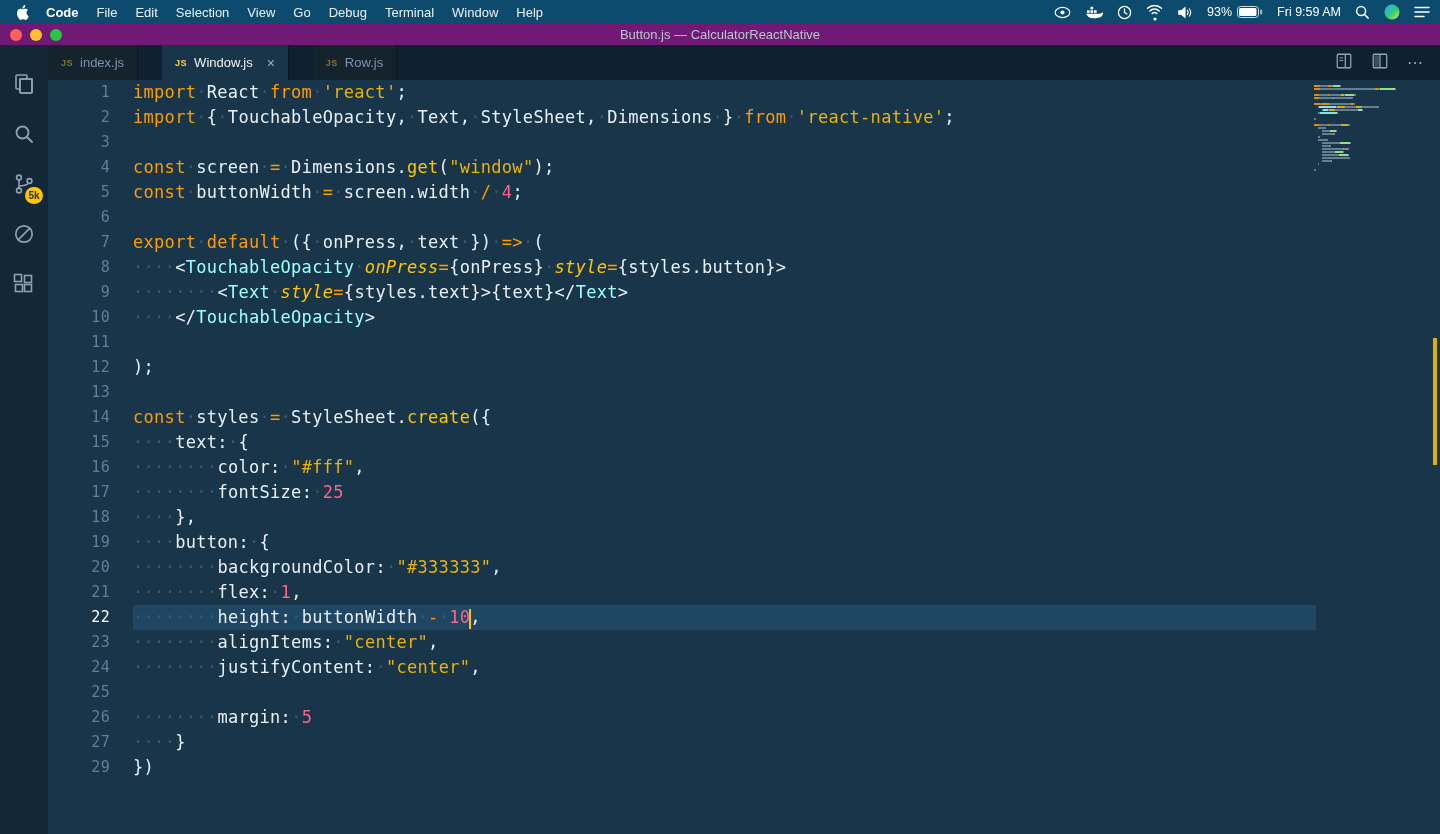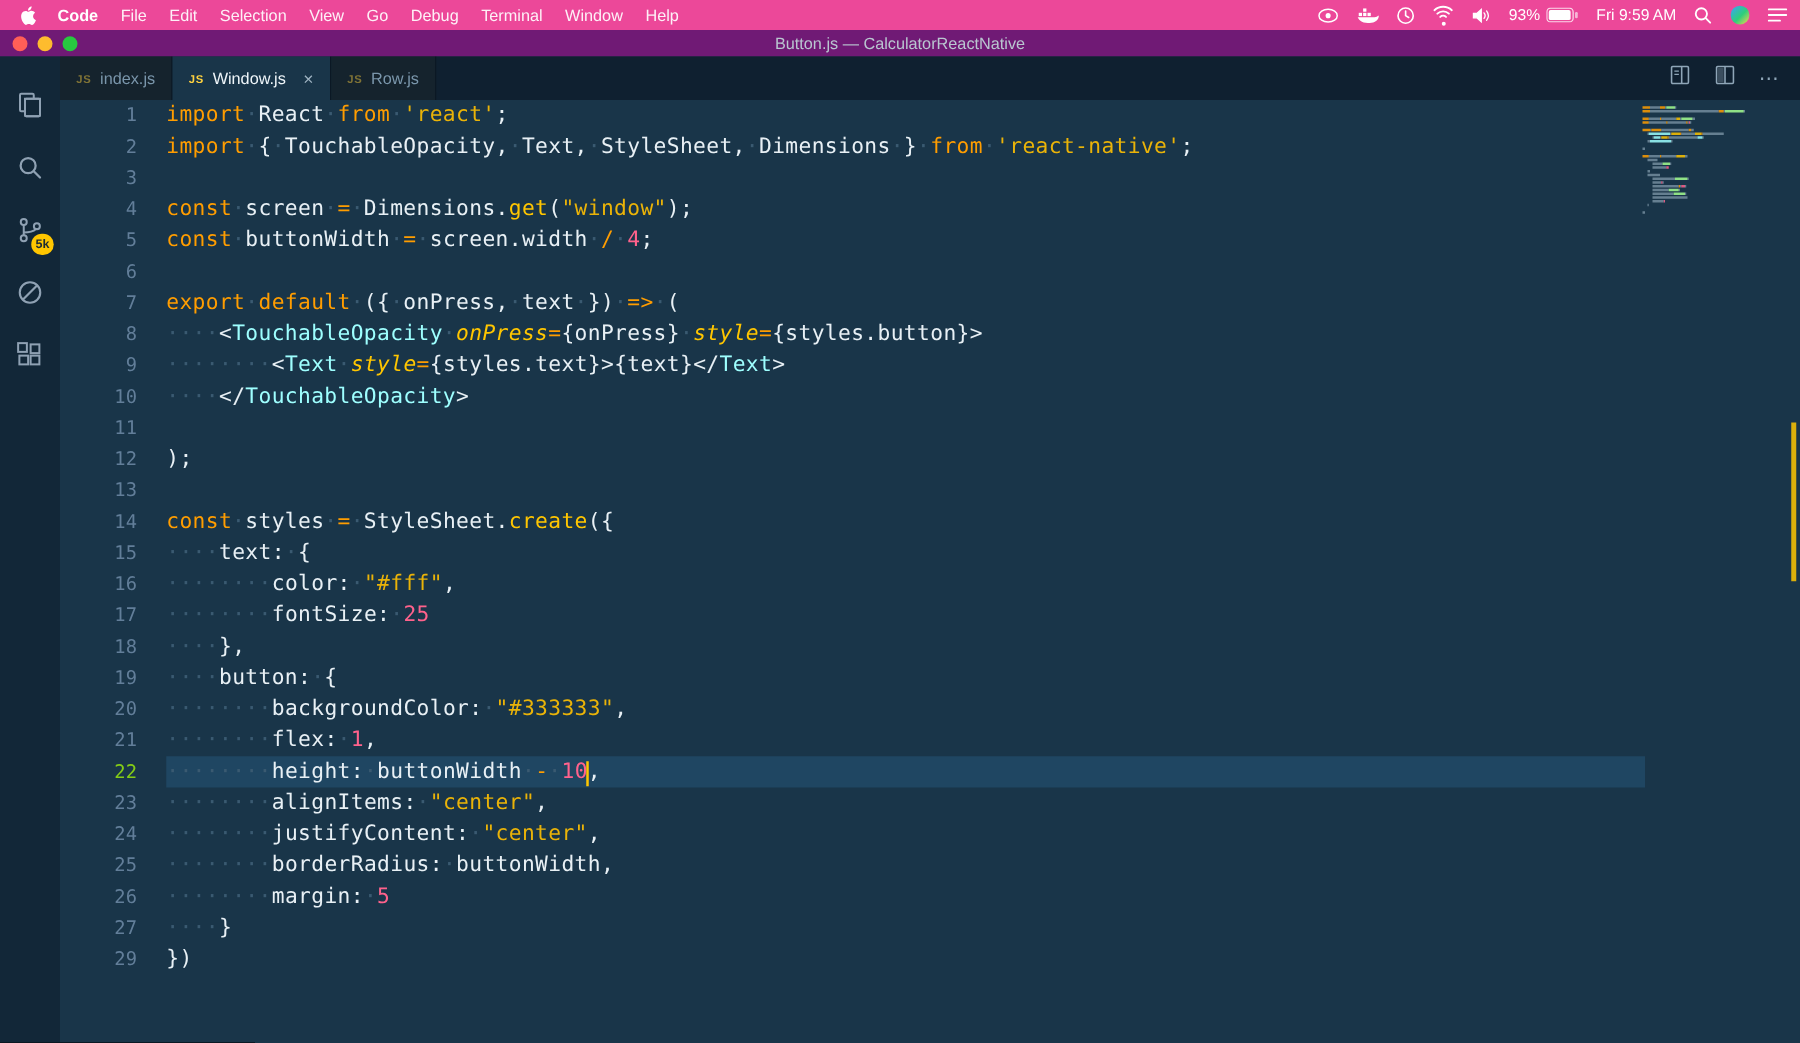--- a/index.html
+++ b/index.html
@@ -4,21 +4,21 @@
 <style>
   * { margin:0; padding:0; box-sizing:border-box; }
   html,body { background:#000; }
   .screen {
     position:relative; width:1440px; height:834px; overflow:hidden;
     background:#193549; font-family:"Liberation Sans", sans-serif;
   }
 
   
   .menubar {
-    height:24px; background:#ec4899; display:flex; align-items:center;
+    height:24px; background:#0c4a6e; display:flex; align-items:center;
     color:#fff; font-size:13px; padding:0 10px;
   }
   .apple { display:flex; align-items:center; padding:0 8px 0 6px; }
   .menu-items { display:flex; align-items:center; }
   .menu-item { padding:0 9px; color:rgba(255,255,255,.92); cursor:default; }
   .menu-bold { font-weight:700; color:#fff; }
   .menu-status { margin-left:auto; display:flex; align-items:center; gap:14px; font-size:12.5px; }
   .menu-status svg { display:block; }
   .mb-batt { display:flex; align-items:center; gap:5px; }
   .mb-text { color:#fff; }
@@ -40,21 +40,21 @@
   .ab-item { position:relative; height:50px; width:48px; display:flex; align-items:center; justify-content:center; color:#8fa1b3; }
   .badge {
     position:absolute; right:5px; bottom:5px; min-width:18px; height:17px; border-radius:9px;
     background:#ffc600; color:#1b2b34; font-size:10px; font-weight:700;
     display:flex; align-items:center; justify-content:center; padding:0 3px;
   }
 
   
   .editor-col { flex:1; display:flex; flex-direction:column; min-width:0; background:#193549; }
   .tabbar { height:35px; flex:none; background:#0f2030; display:flex; align-items:stretch; }
-  .tabs { display:flex; }
+  .tabs { display:flex;gap:24px; }
   .tab {
     display:flex; align-items:center; gap:7px; padding:0 13px;
     background:#15232d; border-right:1px solid #0b1824;
     color:#7a96ab; font-size:13px; cursor:default;
   }
   .tab.active { background:#193549; color:#eef5f9; }
   .jsicon { color:#ffd23f; font-weight:700; font-size:9px; letter-spacing:.5px; opacity:.45; }
   .tab.active .jsicon { opacity:1; }
   .tabclose { margin-left:7px; color:#9fb3c2; font-size:14px; line-height:1; }
   .editor-actions { margin-left:auto; display:flex; align-items:center; gap:18px; padding-right:16px; color:#8fa6b8; }
@@ -65,21 +65,21 @@
     position:relative; flex:1; overflow:hidden;
     font-family:"DejaVu Sans Mono", monospace; font-size:17px; line-height:25px; letter-spacing:.3px;
   }
   .line { display:flex; height:25px; white-space:pre; }
   .ln {
     flex:none; width:85px; padding-right:23px; text-align:right;
     color:#627e99; font-size:15px;
   }
   .code-wrap { flex:none; width:1183px; color:#e8f0f5; }
   .line.active .code-wrap { background:#1f4662; }
-  .line.active .ln { color:#84cc16;padding-left:23px; }
+  .line.active .ln { color:#ffffff;padding-left:23px; }
 
   .kw  { color:#ff9d00;text-align:center; }
   .op  { color:#ff9d00; }
   .str { color:#eab308; }
   .num { color:#ff628c; }
   .fn  { color:#ffc600; }
   .tag { color:#9effff; }
   .attr{ color:#ffc600; font-style:italic;text-align:right; }
   .pl, .ws { color:#e8f0f5; }
   .sp  { color:#3a5a71; }
@@ -308,21 +308,21 @@
               <div class="line"><span class="ln">15</span><span class="code-wrap"><span class="tk ws"><span class="sp">·</span><span class="sp">·</span><span class="sp">·</span><span class="sp">·</span></span><span class="tk pl">text:<span class="sp">·</span>{</span></span></div>
               <div class="line"><span class="ln">16</span><span class="code-wrap"><span class="tk ws"><span class="sp">·</span><span class="sp">·</span><span class="sp">·</span><span class="sp">·</span><span class="sp">·</span><span class="sp">·</span><span class="sp">·</span><span class="sp">·</span></span><span class="tk pl">color:<span class="sp">·</span></span><span class="tk str">"#fff"</span><span class="tk pl">,</span></span></div>
               <div class="line"><span class="ln">17</span><span class="code-wrap"><span class="tk ws"><span class="sp">·</span><span class="sp">·</span><span class="sp">·</span><span class="sp">·</span><span class="sp">·</span><span class="sp">·</span><span class="sp">·</span><span class="sp">·</span></span><span class="tk pl">fontSize:<span class="sp">·</span></span><span class="tk num">25</span></span></div>
               <div class="line"><span class="ln">18</span><span class="code-wrap"><span class="tk ws"><span class="sp">·</span><span class="sp">·</span><span class="sp">·</span><span class="sp">·</span></span><span class="tk pl">},</span></span></div>
               <div class="line"><span class="ln">19</span><span class="code-wrap"><span class="tk ws"><span class="sp">·</span><span class="sp">·</span><span class="sp">·</span><span class="sp">·</span></span><span class="tk pl">button:<span class="sp">·</span>{</span></span></div>
               <div class="line"><span class="ln">20</span><span class="code-wrap"><span class="tk ws"><span class="sp">·</span><span class="sp">·</span><span class="sp">·</span><span class="sp">·</span><span class="sp">·</span><span class="sp">·</span><span class="sp">·</span><span class="sp">·</span></span><span class="tk pl">backgroundColor:<span class="sp">·</span></span><span class="tk str">"#333333"</span><span class="tk pl">,</span></span></div>
               <div class="line"><span class="ln">21</span><span class="code-wrap"><span class="tk ws"><span class="sp">·</span><span class="sp">·</span><span class="sp">·</span><span class="sp">·</span><span class="sp">·</span><span class="sp">·</span><span class="sp">·</span><span class="sp">·</span></span><span class="tk pl">flex:<span class="sp">·</span></span><span class="tk num">1</span><span class="tk pl">,</span></span></div>
               <div class="line active"><span class="ln">22</span><span class="code-wrap"><span class="tk ws"><span class="sp">·</span><span class="sp">·</span><span class="sp">·</span><span class="sp">·</span><span class="sp">·</span><span class="sp">·</span><span class="sp">·</span><span class="sp">·</span></span><span class="tk pl">height:<span class="sp">·</span>buttonWidth<span class="sp">·</span></span><span class="tk op">-</span><span class="tk pl"><span class="sp">·</span></span><span class="tk num">10</span><span class="caret"></span><span class="tk pl">,</span></span></div>
               <div class="line"><span class="ln">23</span><span class="code-wrap"><span class="tk ws"><span class="sp">·</span><span class="sp">·</span><span class="sp">·</span><span class="sp">·</span><span class="sp">·</span><span class="sp">·</span><span class="sp">·</span><span class="sp">·</span></span><span class="tk pl">alignItems:<span class="sp">·</span></span><span class="tk str">"center"</span><span class="tk pl">,</span></span></div>
               <div class="line"><span class="ln">24</span><span class="code-wrap"><span class="tk ws"><span class="sp">·</span><span class="sp">·</span><span class="sp">·</span><span class="sp">·</span><span class="sp">·</span><span class="sp">·</span><span class="sp">·</span><span class="sp">·</span></span><span class="tk pl">justifyContent:<span class="sp">·</span></span><span class="tk str">"center"</span><span class="tk pl">,</span></span></div>
-              <div class="line"><span class="ln">25</span><span class="code-wrap"><span class="tk ws"><span class="sp">·</span><span class="sp">·</span><span class="sp">·</span><span class="sp">·</span><span class="sp">·</span><span class="sp">·</span><span class="sp">·</span><span class="sp">·</span></span><span class="tk pl">borderRadius:<span class="sp">·</span>buttonWidth,</span></span></div>
+              <div class="line"><span class="ln">25</span></div>
               <div class="line"><span class="ln">26</span><span class="code-wrap"><span class="tk ws"><span class="sp">·</span><span class="sp">·</span><span class="sp">·</span><span class="sp">·</span><span class="sp">·</span><span class="sp">·</span><span class="sp">·</span><span class="sp">·</span></span><span class="tk pl">margin:<span class="sp">·</span></span><span class="tk num">5</span></span></div>
               <div class="line"><span class="ln">27</span><span class="code-wrap"><span class="tk ws"><span class="sp">·</span><span class="sp">·</span><span class="sp">·</span><span class="sp">·</span></span><span class="tk pl">}</span></span></div>
               <div class="line"><span class="ln">29</span><span class="code-wrap"><span class="tk pl">})</span></span></div>
             </div>
           <div class="minimap" id="minimap">
               <div class="mm-row">
                 <span class="mm-seg mm-kw" style="width: 6.3px;"></span>
                 <span class="mm-seg mm-pl" style="width: 7.35px;"></span>
                 <span class="mm-seg mm-kw" style="width: 4.2px;"></span>
                 <span class="mm-seg mm-pl" style="width: 1.05px;"></span>

